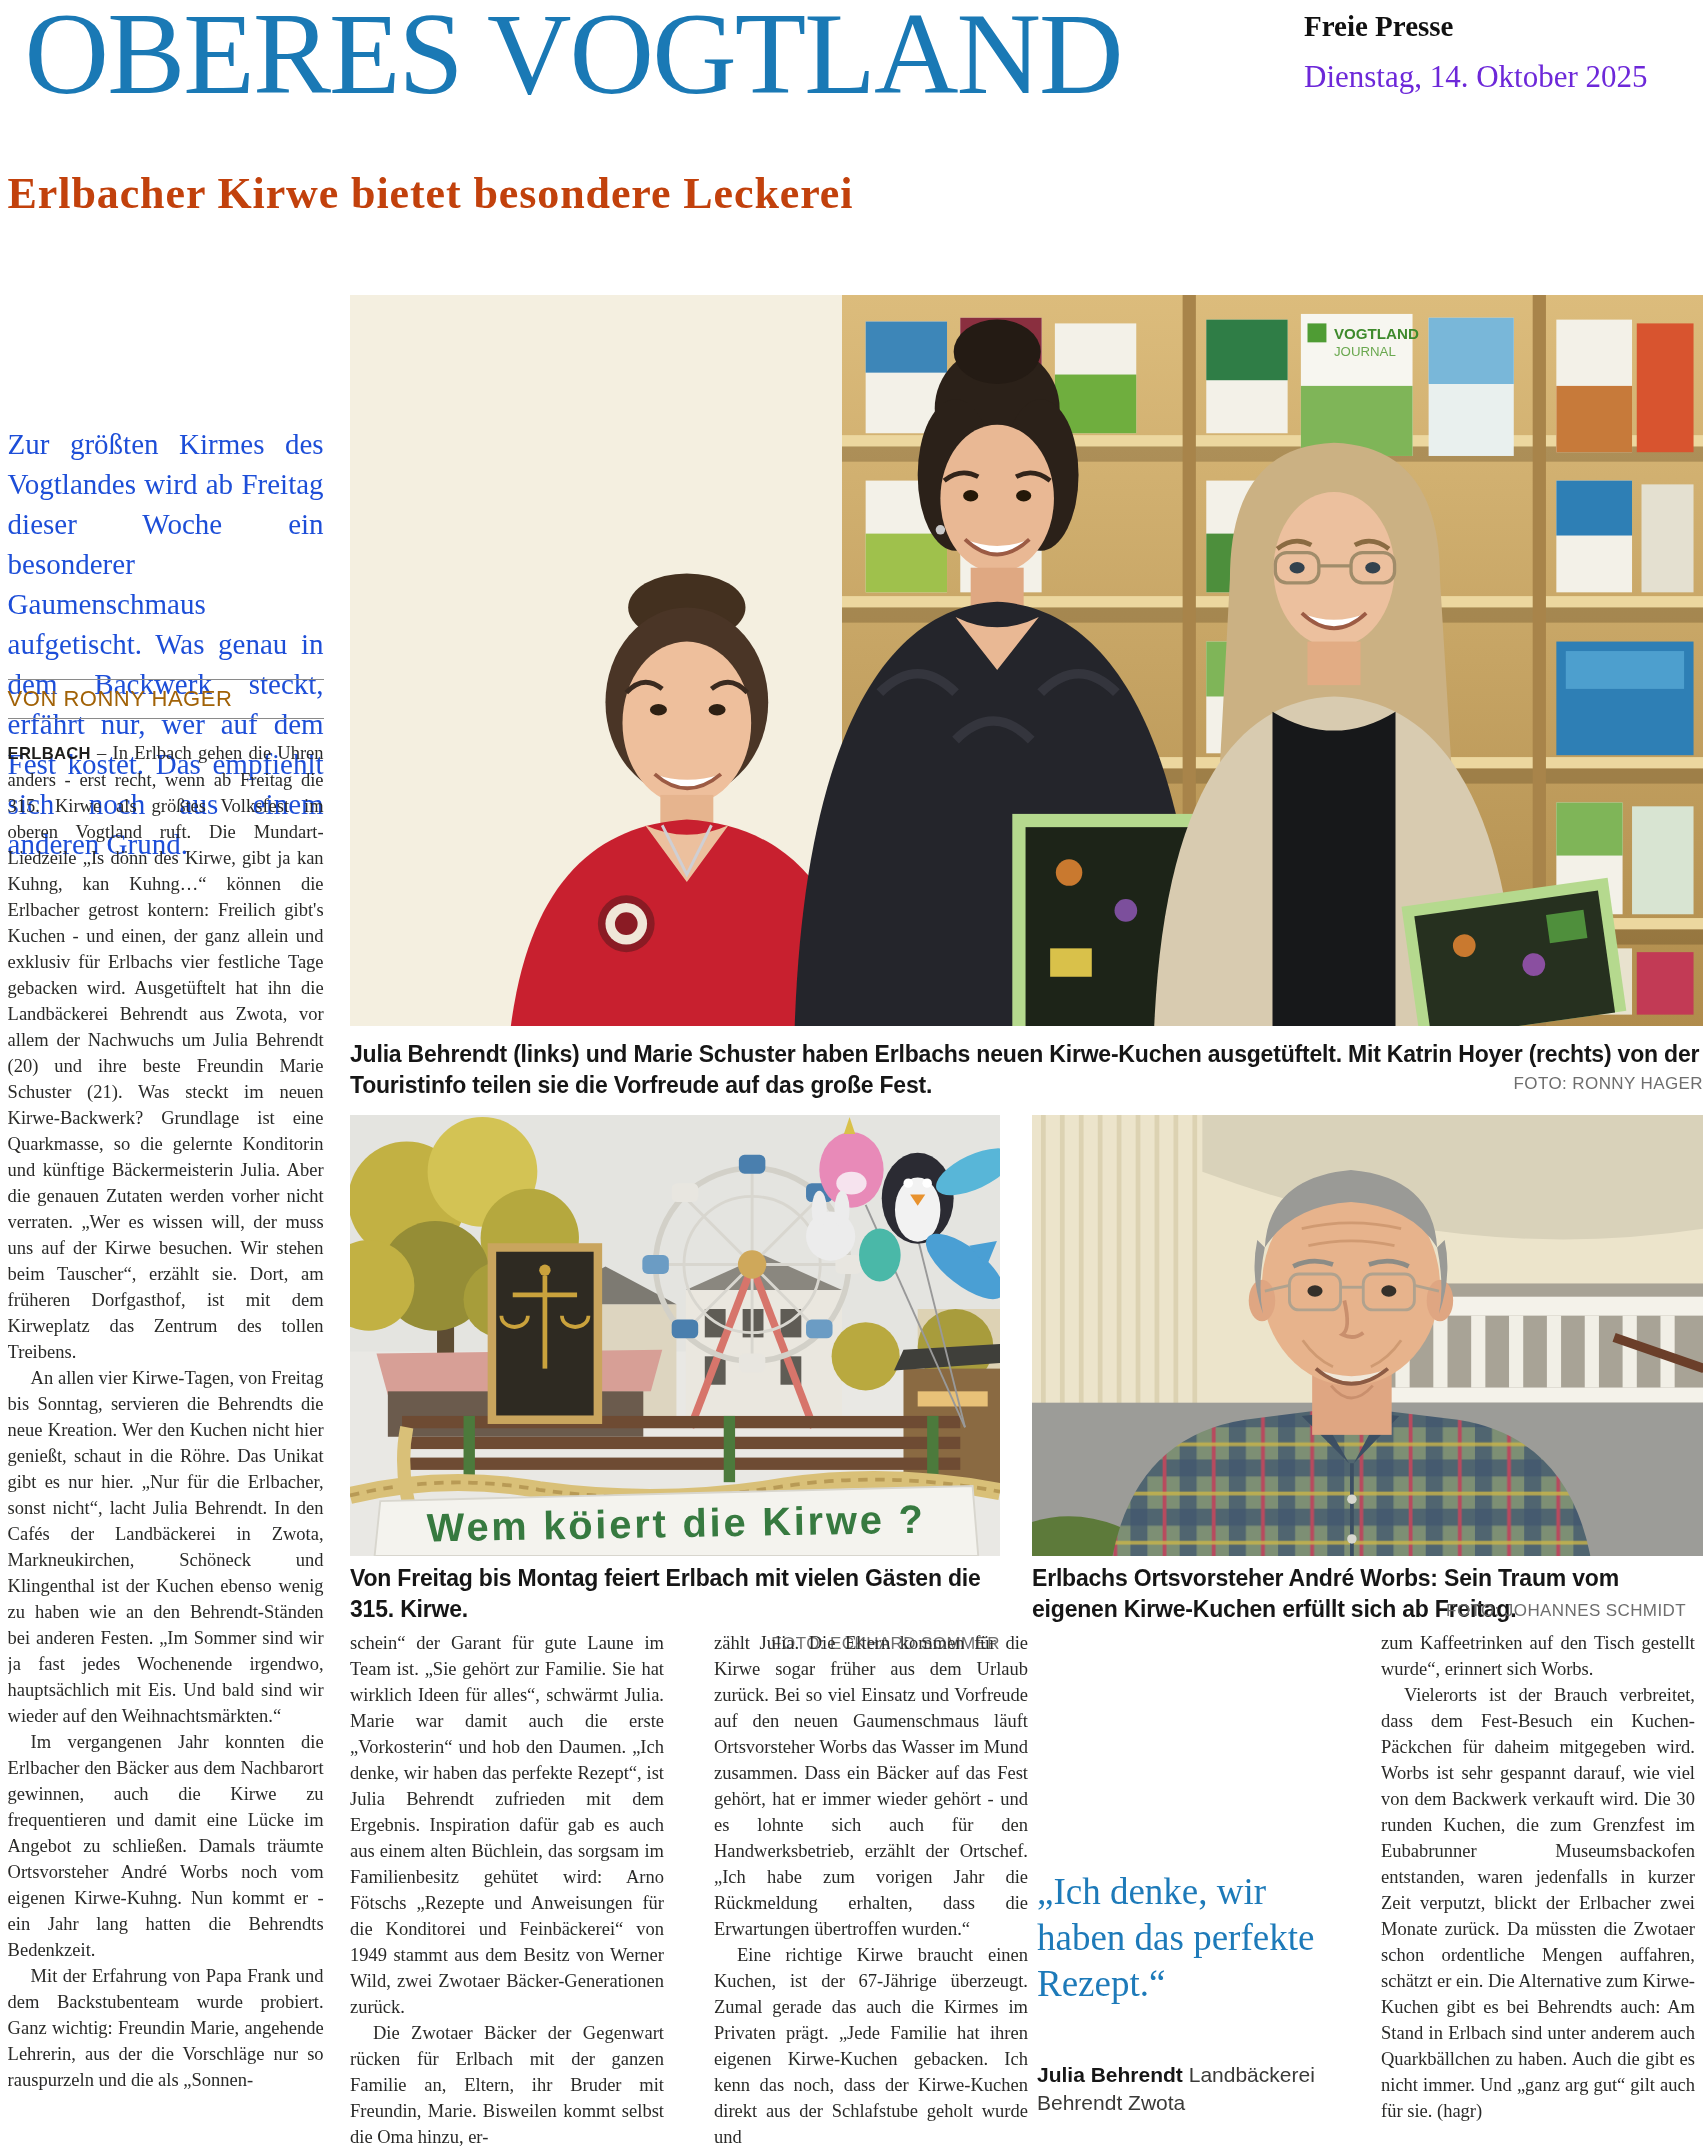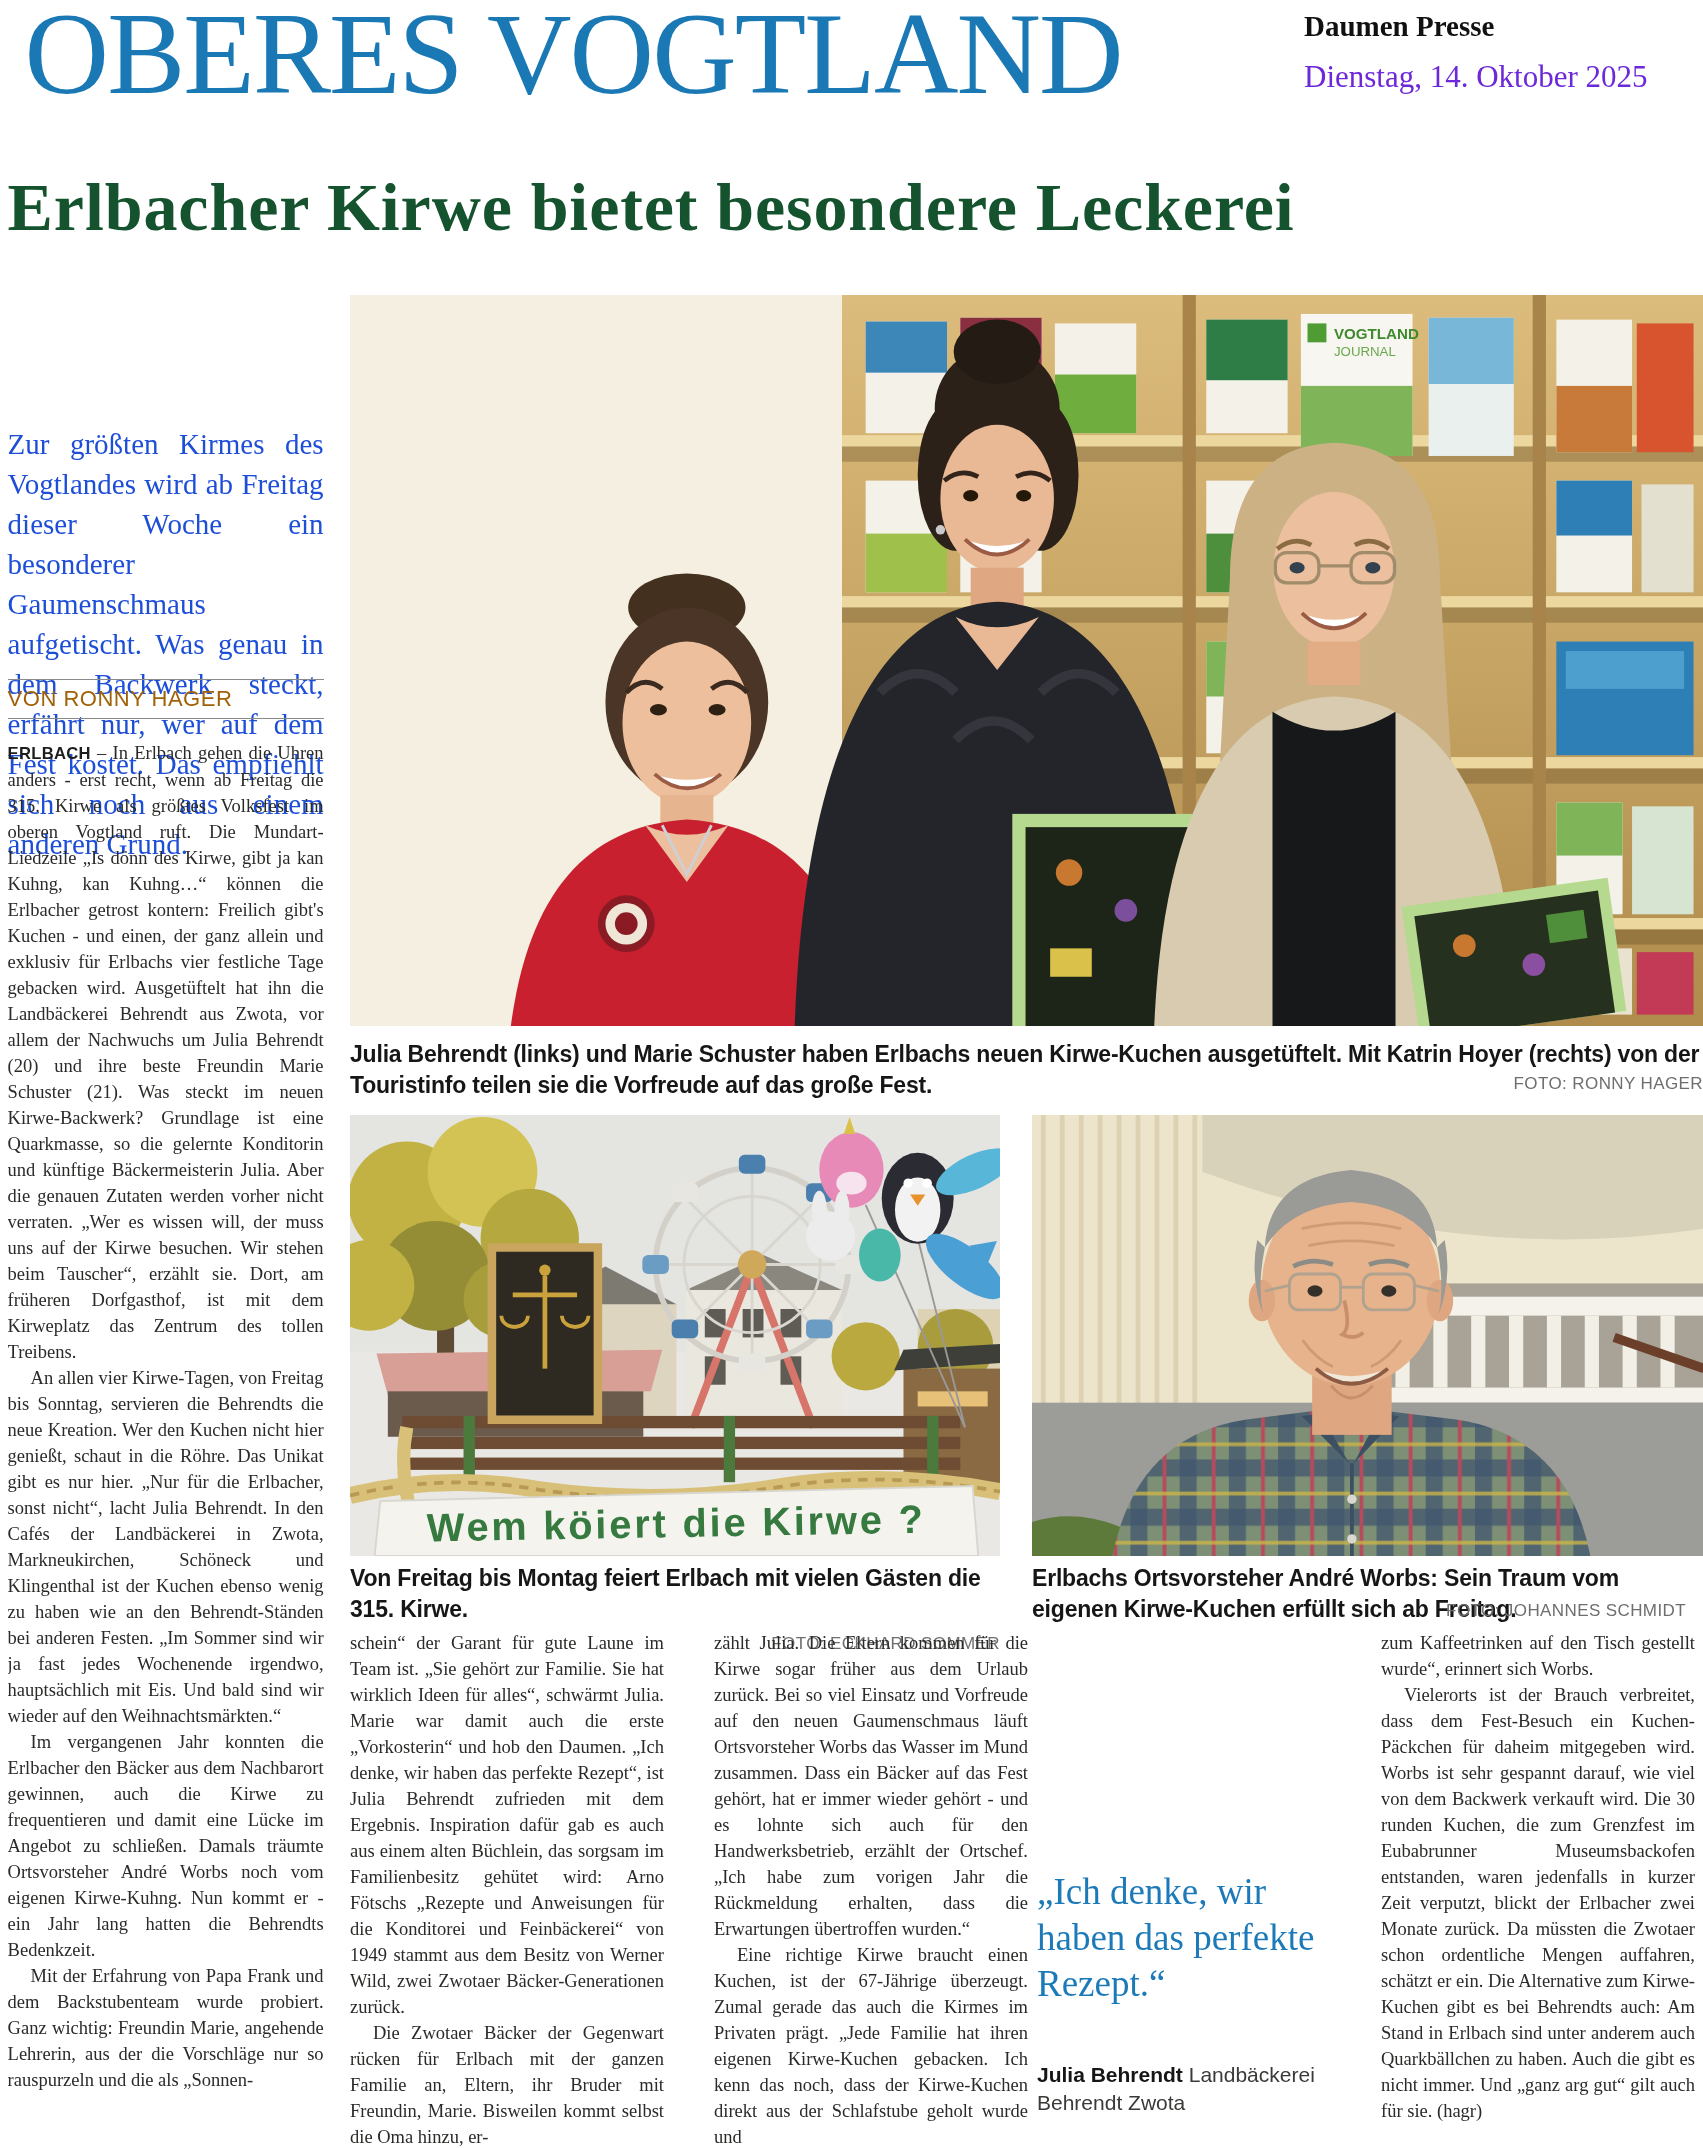--- a/index.html
+++ b/index.html
@@ -7,22 +7,22 @@
         font-family:"Liberation Serif","DejaVu Serif",serif;color:#1d1d1b;}
   .abs{position:absolute;}
 
   
   .section-title{left:24.6px;top:-13.2px;font-size:117px;font-weight:400;letter-spacing:-1.9px;
         color:#1a79b5;white-space:nowrap;}
   .paper-name{left:1304px;top:9.5px;font-size:29px;font-weight:700;color:#111;}
   .issue-date{left:1304px;top:59px;font-size:31px;font-weight:400;color:#6d28d9;}
 
   
-  .headline{left:7.6px;top:168px;width:1685px;font-size:68px;font-weight:700;letter-spacing:0.9px;
-        color:#14532d;white-space:nowrap;}
+  .headline{left:7.6px;top:168px;width:1685px;font-size:44px;font-weight:700;letter-spacing:0.9px;
+        color:#c2410c;white-space:nowrap;}
 
   
   .lead{left:7.6px;top:424px;width:316px;font-size:29px;line-height:40px;text-align:justify;
         color:#1d4ed8;hyphens:auto;}
   .byline-block{left:7.6px;top:679px;width:316px;border-top:1.9px solid #8a8a8a;border-bottom:1.9px solid #8a8a8a;
         padding:5.7px 0 6.6px 0;font-family:"Liberation Sans","DejaVu Sans",sans-serif;
         font-size:22px;letter-spacing:0.5px;color:#a16207;}
   .bodycol{font-size:18.5px;line-height:26px;text-align:justify;hyphens:auto;color:#2a2a28;
         overflow:hidden;}
   .bodycol p{margin:0;}
@@ -62,21 +62,21 @@
   .quote-attrib{position:absolute;left:0;top:343px;width:314px;
         font-family:"Liberation Sans","DejaVu Sans",sans-serif;font-size:21px;line-height:28px;color:#3a3a38;}
   .quote-attrib b{color:#161616;}
 </style>
 </head>
 <body>
 
 <div id="page">
 
   <div class="abs section-title">OBERES VOGTLAND</div>
-  <div class="abs paper-name">Daumen Presse</div>
+  <div class="abs paper-name">Freie Presse</div>
   <div class="abs issue-date">Dienstag, 14. Oktober 2025</div>
 
   <h1 class="abs headline" style="margin:0;">Erlbacher Kirwe bietet besondere Leckerei</h1>
 
   <div class="abs lead">Zur größten Kirmes des Vogtlandes wird ab Freitag dieser Woche ein besonderer Gaumenschmaus aufgetischt. Was genau in dem Backwerk steckt, erfährt nur, wer auf dem Fest kostet. Das empfiehlt sich noch aus einem anderen Grund.</div>
 
   <div class="abs byline-block">VON RONNY HAGER</div>
 
   <div class="abs bodycol col-left">
     <p><span class="dateline">ERLBACH</span><span> – In Erlbach gehen die Uhren anders - erst recht, wenn ab Freitag die 315. Kirwe als größtes Volksfest im oberen Vogtland ruft. Die Mundart-Liedzeile „Is dönn des Kirwe, gibt ja kan Kuhng, kan Kuhng…“ können die Erlbacher getrost kontern: Freilich gibt's Kuchen - und einen, der ganz allein und exklusiv für Erlbachs vier festliche Tage gebacken wird. Ausgetüftelt hat ihn die Landbäckerei Behrendt aus Zwota, vor allem der Nachwuchs um Julia Behrendt (20) und ihre beste Freundin Marie Schuster (21). Was steckt im neuen Kirwe-Backwerk? Grundlage ist eine Quarkmasse, so die gelernte Konditorin und künftige Bäckermeisterin Julia. Aber die genauen Zutaten werden vorher nicht verraten. „Wer es wissen will, der muss uns auf der Kirwe besuchen. Wir stehen beim Tauscher“, erzählt sie. Dort, am früheren Dorfgasthof, ist mit dem Kirweplatz das Zentrum des tollen Treibens.</span></p>

